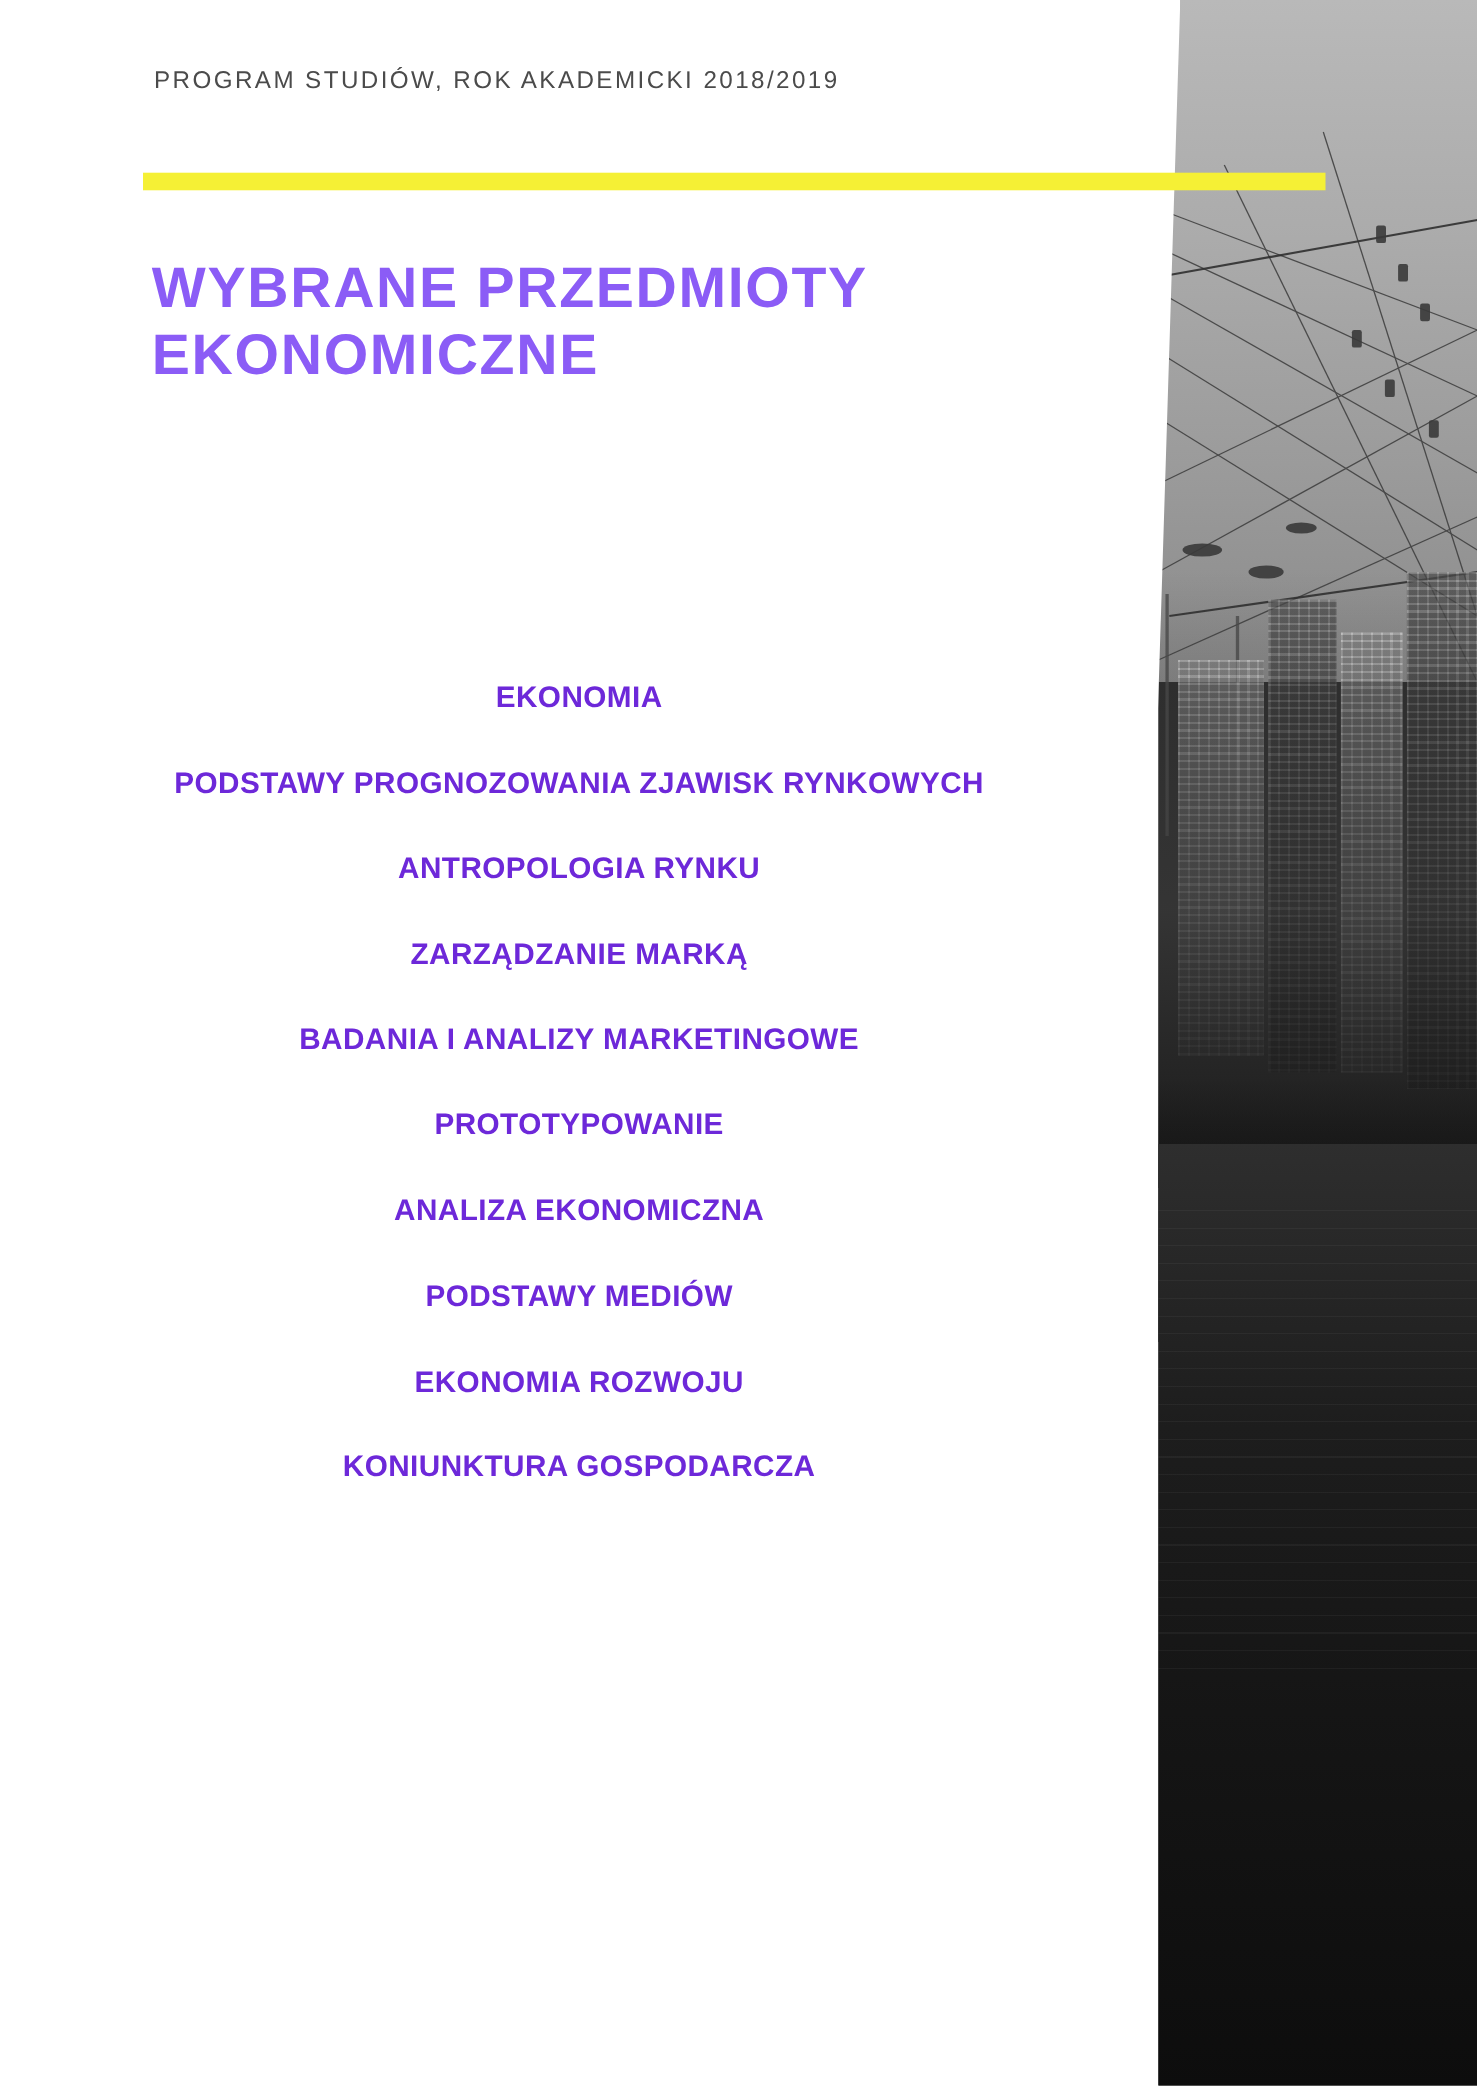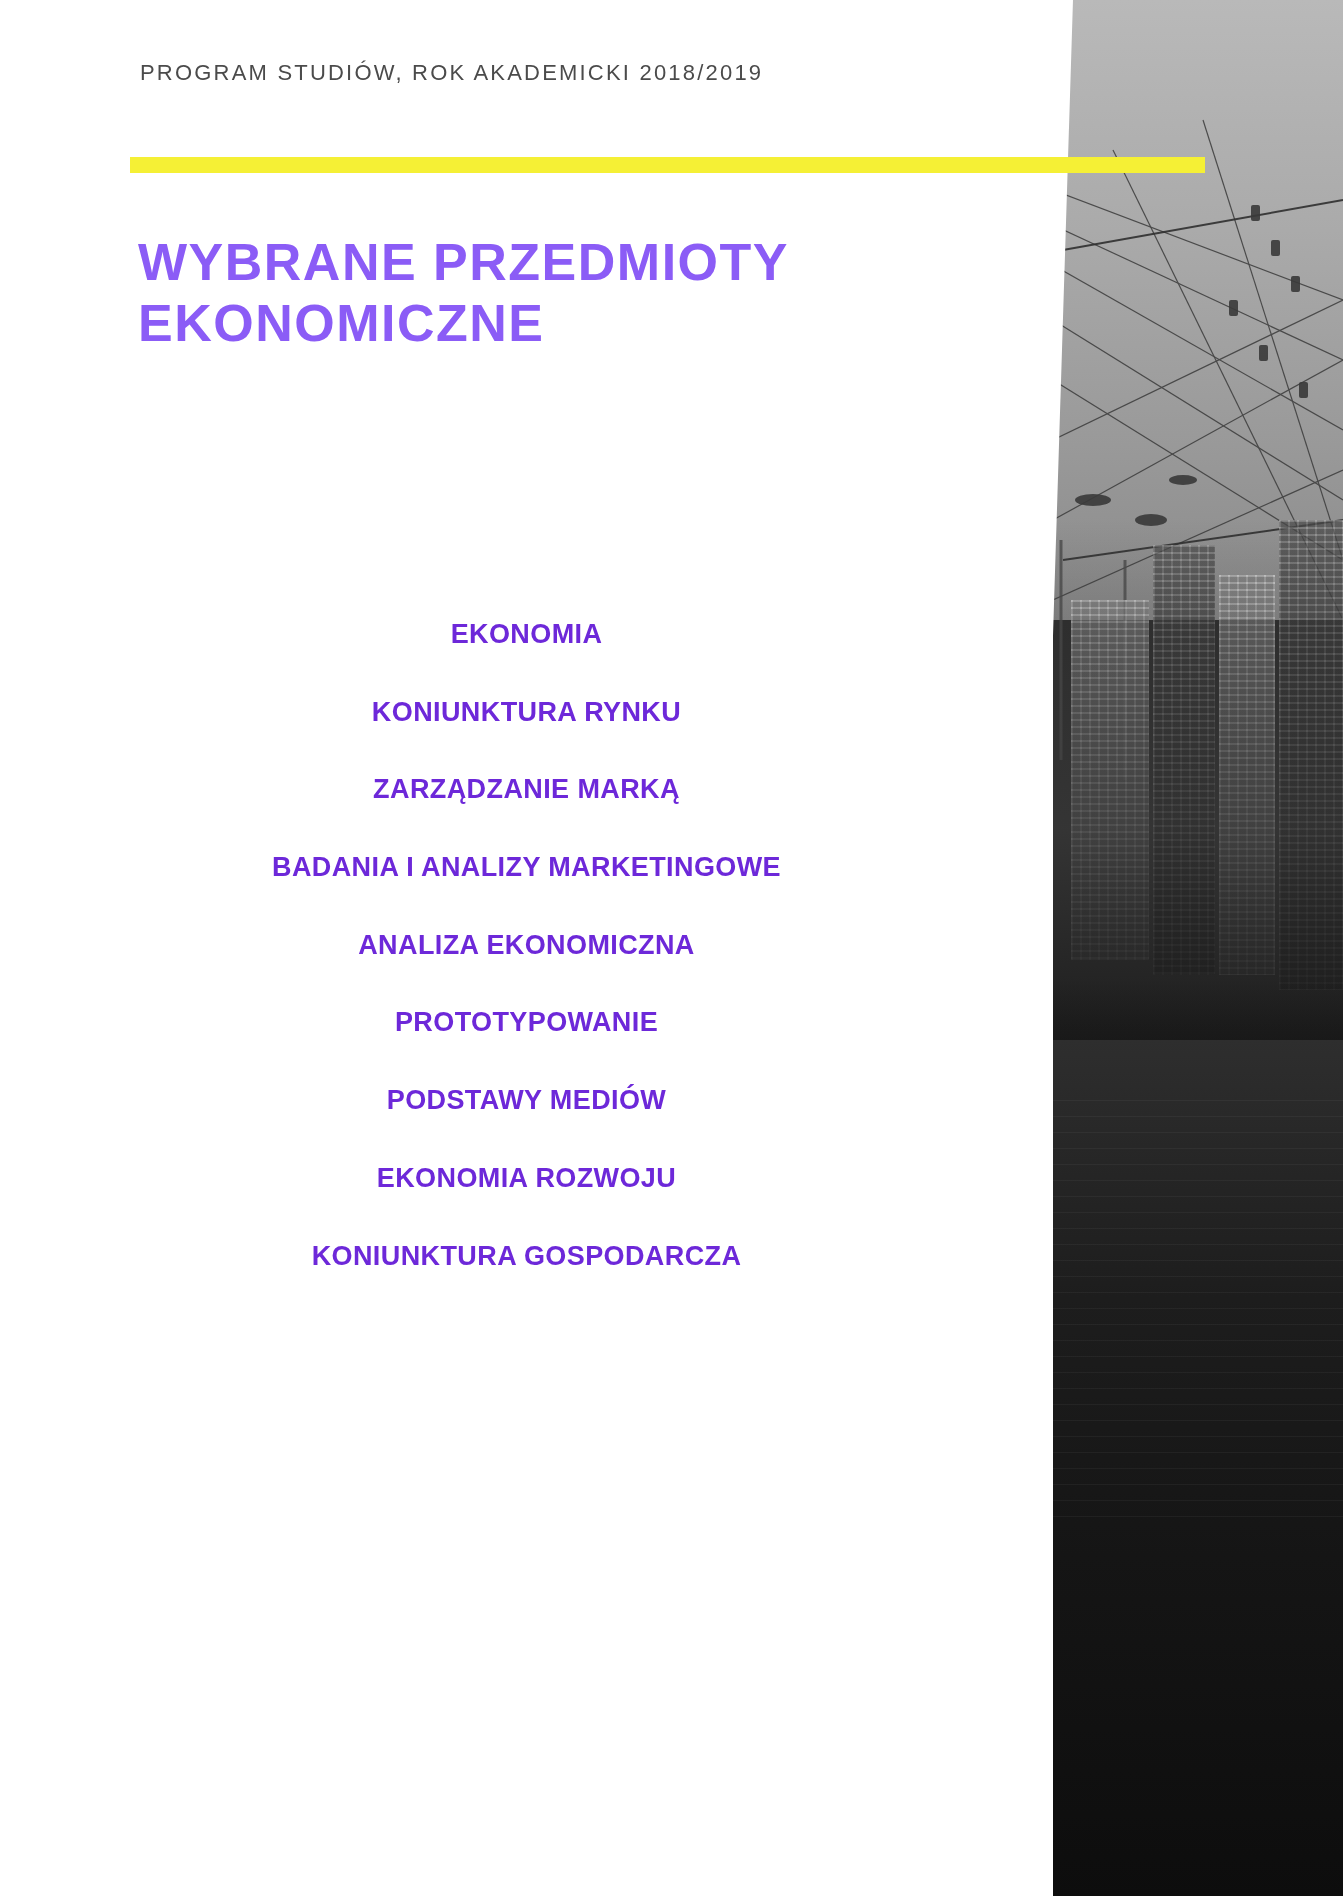--- a/index.html
+++ b/index.html
@@ -224,23 +224,24 @@
   </div>
 
   <div class="seam"></div>
 
   <div class="kicker">PROGRAM STUDIÓW, ROK AKADEMICKI 2018/2019</div>
   <div class="rule"></div>
   <div class="title">WYBRANE PRZEDMIOTY EKONOMICZNE</div>
 
   <div class="subject-list">
     <p class="subject">EKONOMIA</p>
-    <p class="subject">KONIUNKTURA RYNKU</p>
+    <p class="subject">PODSTAWY PROGNOZOWANIA ZJAWISK RYNKOWYCH</p>
+    <p class="subject">ANTROPOLOGIA RYNKU</p>
     <p class="subject">ZARZĄDZANIE MARKĄ</p>
     <p class="subject">BADANIA I ANALIZY MARKETINGOWE</p>
+    <p class="subject">PROTOTYPOWANIE</p>
     <p class="subject">ANALIZA EKONOMICZNA</p>
-    <p class="subject">PROTOTYPOWANIE</p>
     <p class="subject">PODSTAWY MEDIÓW</p>
     <p class="subject">EKONOMIA ROZWOJU</p>
     <p class="subject">KONIUNKTURA GOSPODARCZA</p>
   </div>
 
 </div>
 
 </body></html>

